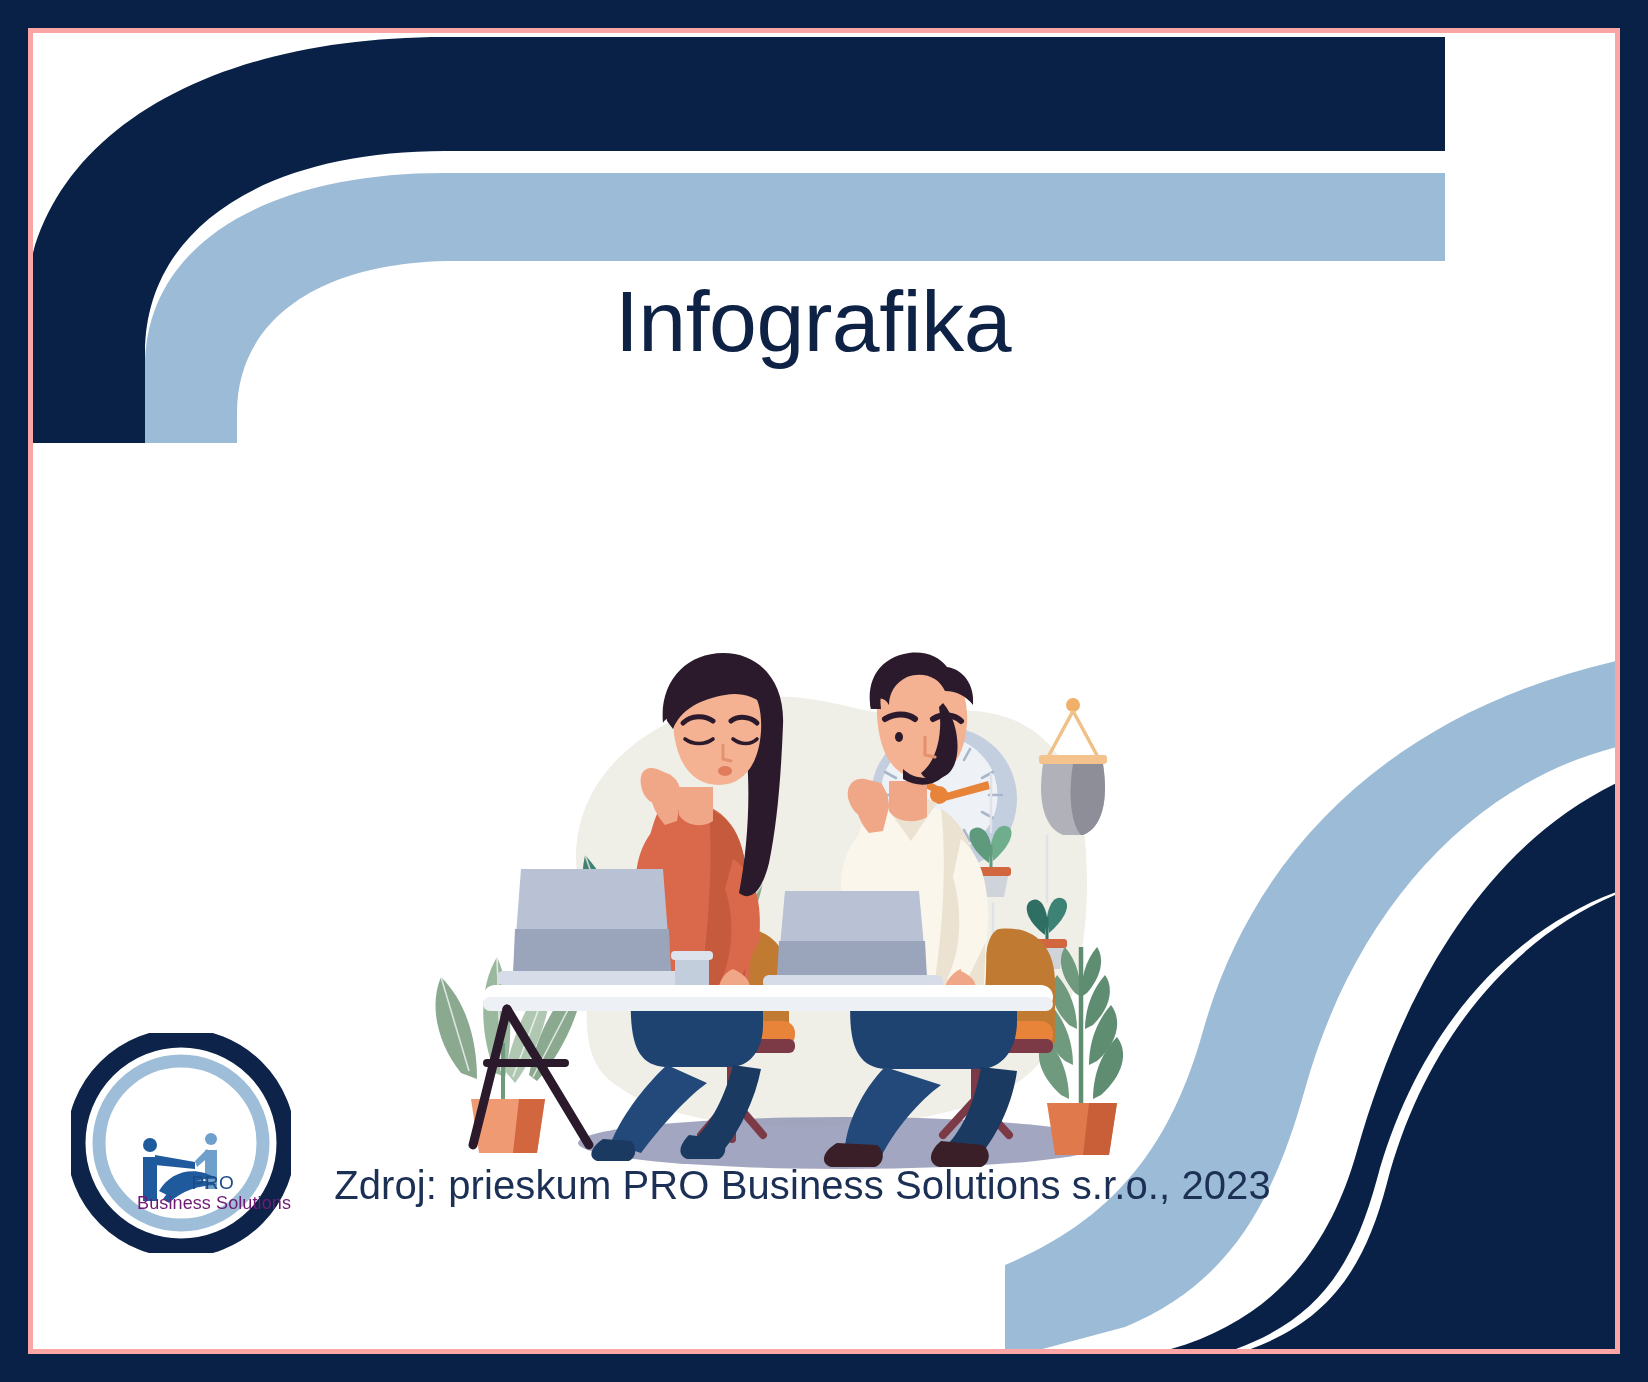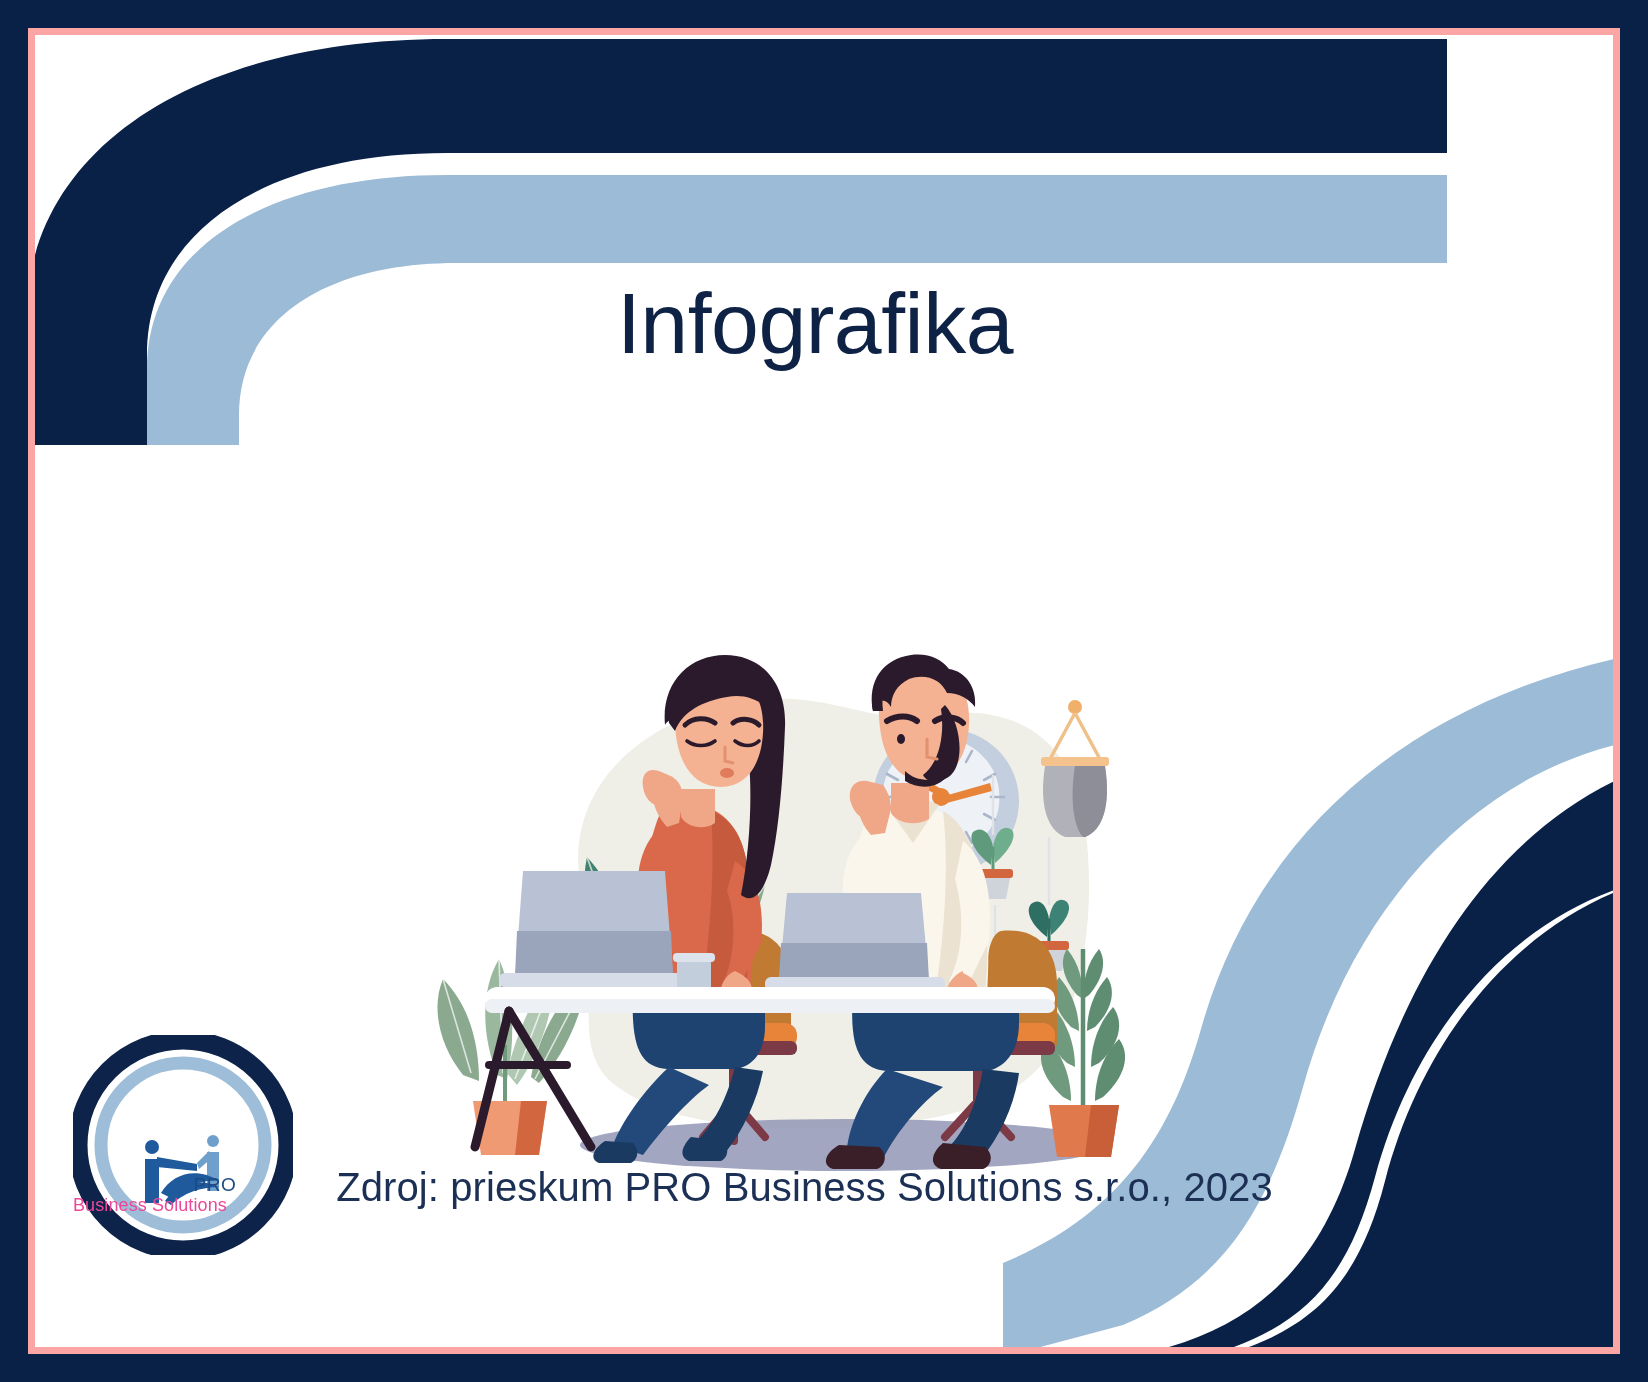--- a/index.html
+++ b/index.html
@@ -22,21 +22,21 @@
 
   
   .canvas {
     position: absolute;
     left: 28px;
     top: 28px;
     width: 1592px;
     height: 1326px;
     background: #ffffff;
     overflow: hidden;
-    border: 7px solid #fca5a5;
+    border: 5px solid #fca5a5;
     box-sizing: border-box;
   }
 
   
   .swoosh-tl, .swoosh-br {
     position: absolute;
     pointer-events: none;
   }
   .swoosh-tl { left: -8px; top: -10px; }
   .swoosh-br { right: -10px; bottom: -10px; }
@@ -93,23 +93,23 @@
     text-align: center;
     font-size: 19px;
     color: #1e4b85;
     letter-spacing: 0.6px;
     transform: translateX(16px);
   }
   .logo-label-bs {
     position: absolute;
     left: 0; top: 160px;
     width: 220px;
-    text-align: left;
+    text-align: right;
     font-size: 18px;
-    color: #ec4899;
+    color: #701a75;
     letter-spacing: 0.1px;
   }
 </style>
 </head>
 <body>
 
 <div class="slide">
   <div class="canvas">
 
     <svg class="swoosh-tl" width="1420" height="420" viewBox="0 0 1420 420">

